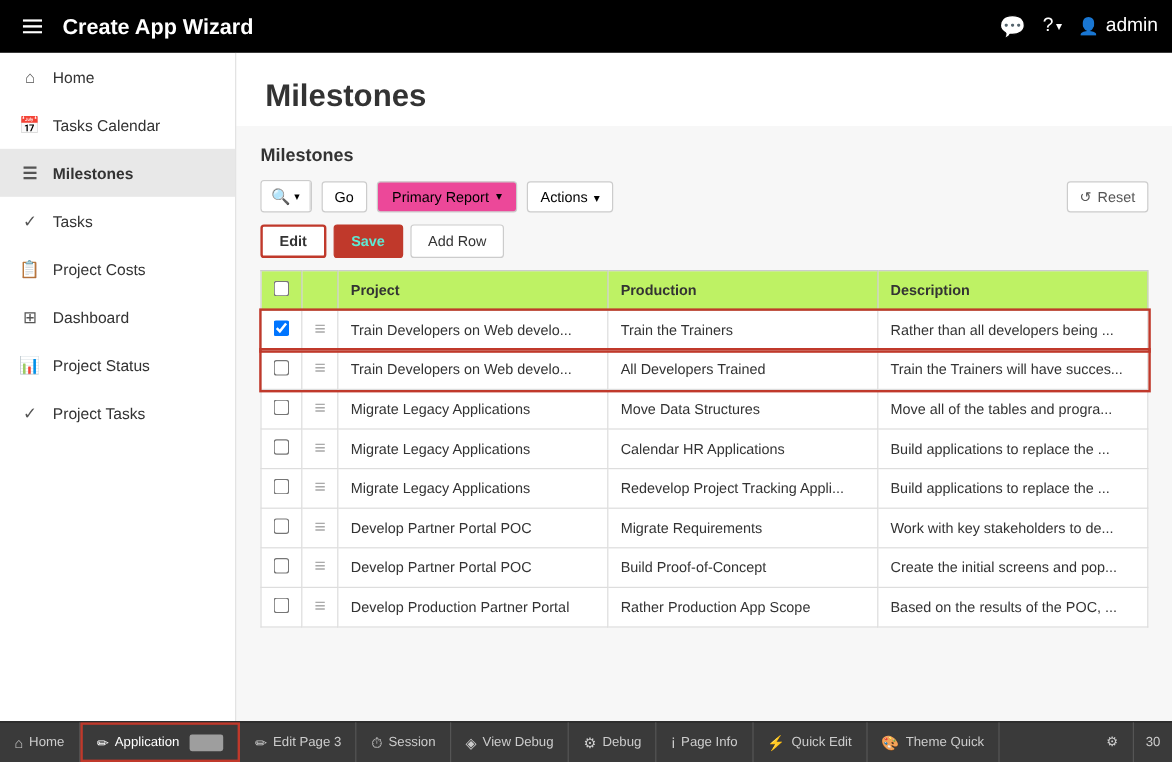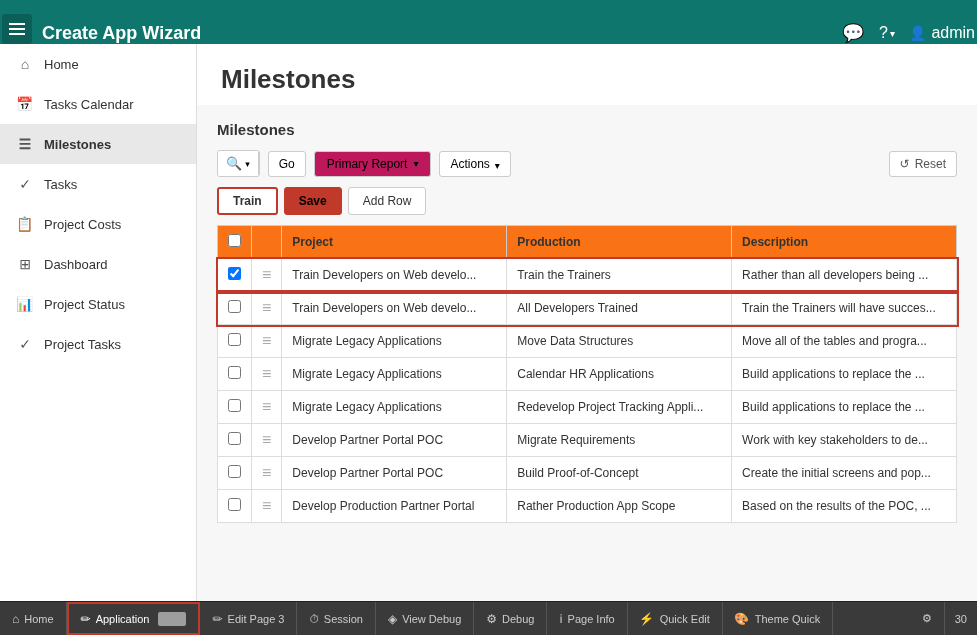--- a/index.html
+++ b/index.html
@@ -1,25 +1,25 @@
 <!DOCTYPE html>
 <html><head>
   <meta charset="utf-8">
   <style>
     * { box-sizing: border-box; margin: 0; padding: 0; }
     body { font-family: Arial, sans-serif; font-size: 13px; background: #f0f0f0; display: flex; flex-direction: column; height: 635px; width: 977px; overflow: hidden; }
 
     
     .top-nav {
-      background: #0f766e;
+      background: #000000;
       color: white;
       height: 44px;
       display: flex;
-      align-items: flex-end;
-      padding: 0 2px;
+      align-items: center;
+      padding: 0 12px;
       flex-shrink: 0;
     }
     .top-nav .hamburger {
       width: 30px; height: 30px;
       background: rgba(0,0,0,0.2);
       border-radius: 3px;
       display: flex; align-items: center; justify-content: center;
       cursor: pointer; margin-right: 10px;
       flex-shrink: 0;
     }
@@ -93,49 +93,49 @@
     .search-icon-btn {
       padding: 5px 8px; cursor: pointer; border-right: 1px solid #ccc; display: flex; align-items: center; gap: 3px; background: white;
     }
     .search-input {
       border: none; outline: none; padding: 5px 8px; width: 170px; font-size: 12px; color: #999;
     }
     .go-btn {
       background: white; border: 1px solid #ccc; padding: 5px 10px; cursor: pointer; font-size: 12px; border-radius: 3px;
     }
     .primary-report-btn {
-      background: #be185d; border: 1px solid #ccc; padding: 5px 12px; cursor: pointer; font-size: 12px; border-radius: 3px; display: flex; align-items: center; gap: 6px;
+      background: #ec4899; border: 1px solid #ccc; padding: 5px 12px; cursor: pointer; font-size: 12px; border-radius: 3px; display: flex; align-items: center; gap: 6px;
     }
     .actions-btn {
       background: white; border: 1px solid #ccc; padding: 5px 10px; cursor: pointer; font-size: 12px; border-radius: 3px; display: flex; align-items: flex-end; gap: 5px;
     }
     .reset-btn {
       background: white; border: 1px solid #ccc; padding: 5px 10px; cursor: pointer; font-size: 12px; border-radius: 3px; display: flex; align-items: center; gap: 5px; color: #555; margin-left: auto;
     }
 
     
     .action-buttons {
       display: flex; gap: 6px; margin-bottom: 10px;
     }
     .btn-edit {
       background: white; border: 2px solid #c0392b; color: #333; padding: 5px 14px; cursor: pointer; font-size: 12px; border-radius: 3px; font-weight: bold;
     }
     .btn-save {
-      background: #c0392b; border: 1px solid #c0392b; color: #000000; padding: 5px 14px; cursor: pointer; font-size: 12px; border-radius: 3px; font-weight: bold;
+      background: #c0392b; border: 1px solid #c0392b; color: #5eead4; padding: 5px 14px; cursor: pointer; font-size: 12px; border-radius: 3px; font-weight: bold;
     }
     .btn-add-row {
       background: white; border: 1px solid #ccc; color: #333; padding: 5px 14px; cursor: pointer; font-size: 12px; border-radius: 3px;
     }
 
     
     .data-table {
       width: 100%; border-collapse: collapse; background: white; font-size: 12px;
     }
     .data-table th {
-      background: #f97316; border: 1px solid #ccc; padding: 8px 10px; text-align: left; font-weight: bold; color: #333;
+      background: #bef264; border: 1px solid #ccc; padding: 8px 10px; text-align: left; font-weight: bold; color: #333;
     }
     .data-table td {
       border: 1px solid #ddd; padding: 7px 10px; color: #333; white-space: nowrap; overflow: hidden; text-overflow: ellipsis; max-width: 200px;
     }
     .cb-col { width: 28px; text-align: center; }
     .drag-col { width: 24px; text-align: center; color: #999; }
 
     
     .bottom-bar {
       height: 34px; background: #3a3a3a; display: flex; align-items: center;
@@ -233,21 +233,21 @@
           <span>Actions</span>
           <span style="font-size:10px;">▾</span>
         </button>
         <button class="reset-btn">
           <span style="font-size:12px;">↺</span>
           <span>Reset</span>
         </button>
       </div>
 
       <div class="action-buttons">
-        <button class="btn-edit">Train</button>
+        <button class="btn-edit">Edit</button>
         <button class="btn-save">Save</button>
         <button class="btn-add-row">Add Row</button>
       </div>
 
       <table class="data-table">
         <thead>
           <tr>
             <th class="cb-col">
               <input type="checkbox" style="">
             </th>

